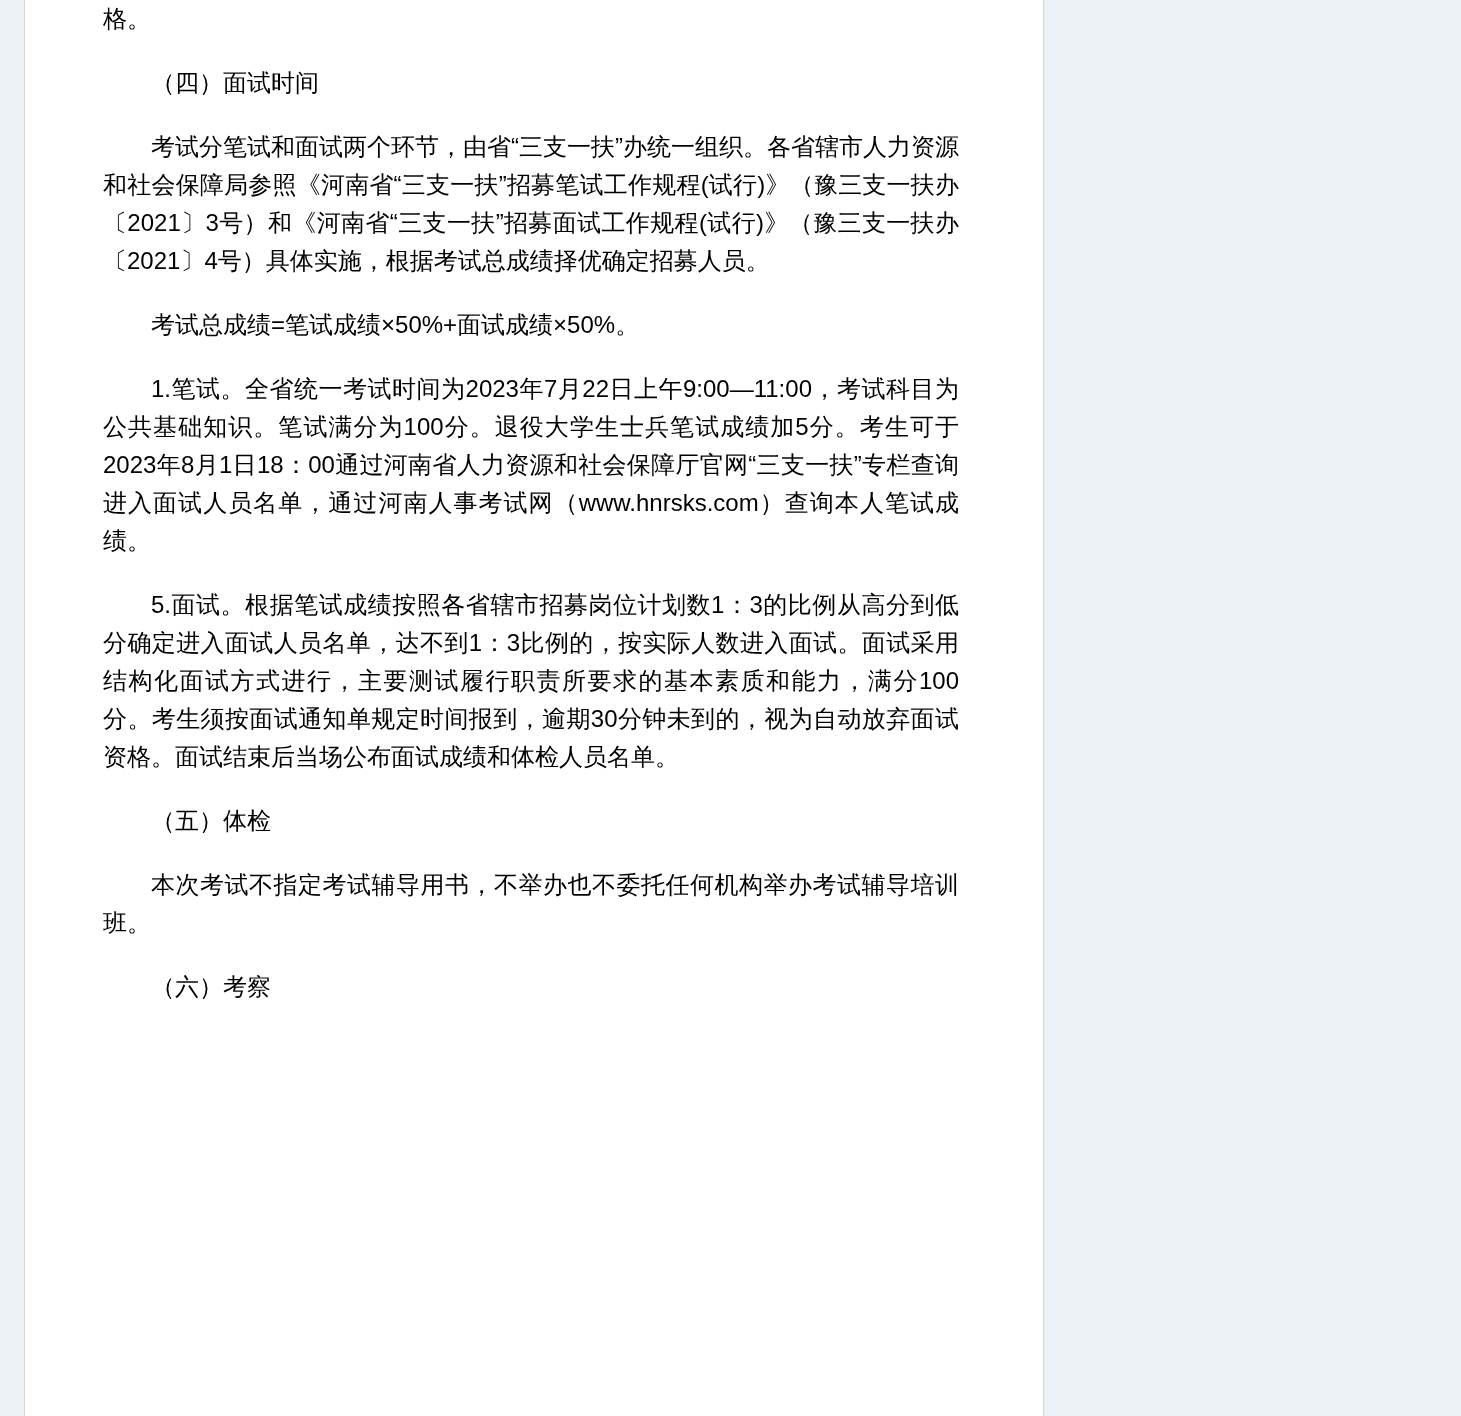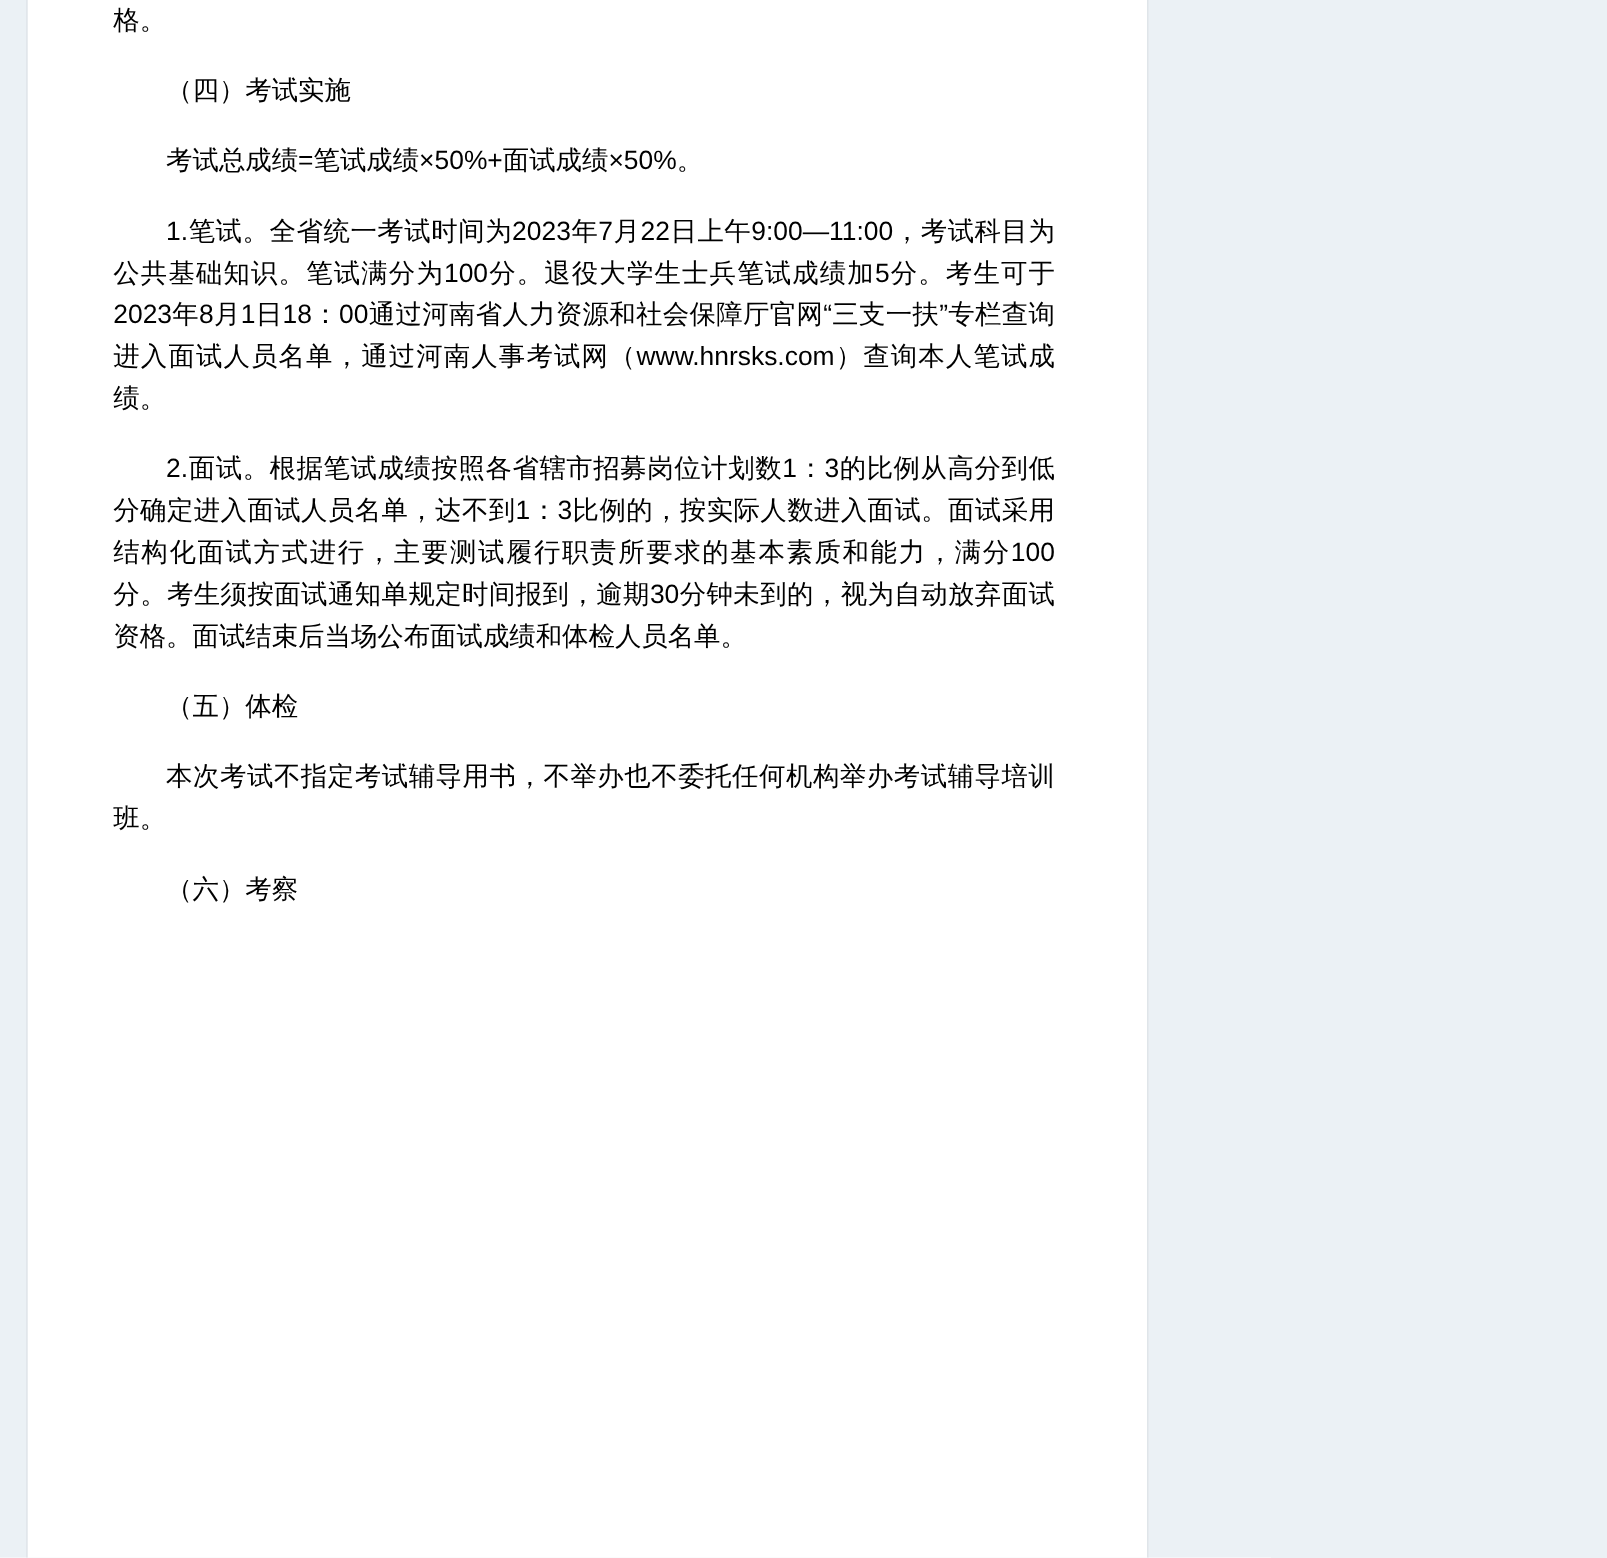--- a/index.html
+++ b/index.html
@@ -42,21 +42,22 @@
   .content p.indent {
     text-indent: 2em;
   }
 </style>
 </head>
 <body>
 
 <div class="sheet">
   <div class="content">
       <p class="">格。</p>
-      <p class="indent">（四）考试实施</p>
+      <p class="indent">（四）面试时间</p>
+      <p class="indent">考试分笔试和面试两个环节，由省“三支一扶”办统一组织。各省辖市人力资源和社会保障局参照《河南省“三支一扶”招募笔试工作规程(试行)》（豫三支一扶办〔2021〕3号）和《河南省“三支一扶”招募面试工作规程(试行)》（豫三支一扶办〔2021〕4号）具体实施，根据考试总成绩择优确定招募人员。</p>
       <p class="indent">考试总成绩=笔试成绩×50%+面试成绩×50%。</p>
       <p class="indent">1.笔试。全省统一考试时间为2023年7月22日上午9:00—11:00，考试科目为公共基础知识。笔试满分为100分。退役大学生士兵笔试成绩加5分。考生可于2023年8月1日18：00通过河南省人力资源和社会保障厅官网“三支一扶”专栏查询进入面试人员名单，通过河南人事考试网（www.hnrsks.com）查询本人笔试成绩。</p>
-      <p class="indent">2.面试。根据笔试成绩按照各省辖市招募岗位计划数1：3的比例从高分到低分确定进入面试人员名单，达不到1：3比例的，按实际人数进入面试。面试采用结构化面试方式进行，主要测试履行职责所要求的基本素质和能力，满分100分。考生须按面试通知单规定时间报到，逾期30分钟未到的，视为自动放弃面试资格。面试结束后当场公布面试成绩和体检人员名单。</p>
+      <p class="indent">5.面试。根据笔试成绩按照各省辖市招募岗位计划数1：3的比例从高分到低分确定进入面试人员名单，达不到1：3比例的，按实际人数进入面试。面试采用结构化面试方式进行，主要测试履行职责所要求的基本素质和能力，满分100分。考生须按面试通知单规定时间报到，逾期30分钟未到的，视为自动放弃面试资格。面试结束后当场公布面试成绩和体检人员名单。</p>
       <p class="indent">（五）体检</p>
       <p class="indent">本次考试不指定考试辅导用书，不举办也不委托任何机构举办考试辅导培训班。</p>
       <p class="indent">（六）考察</p>
     </div>
 </div>
 
 </body></html>

